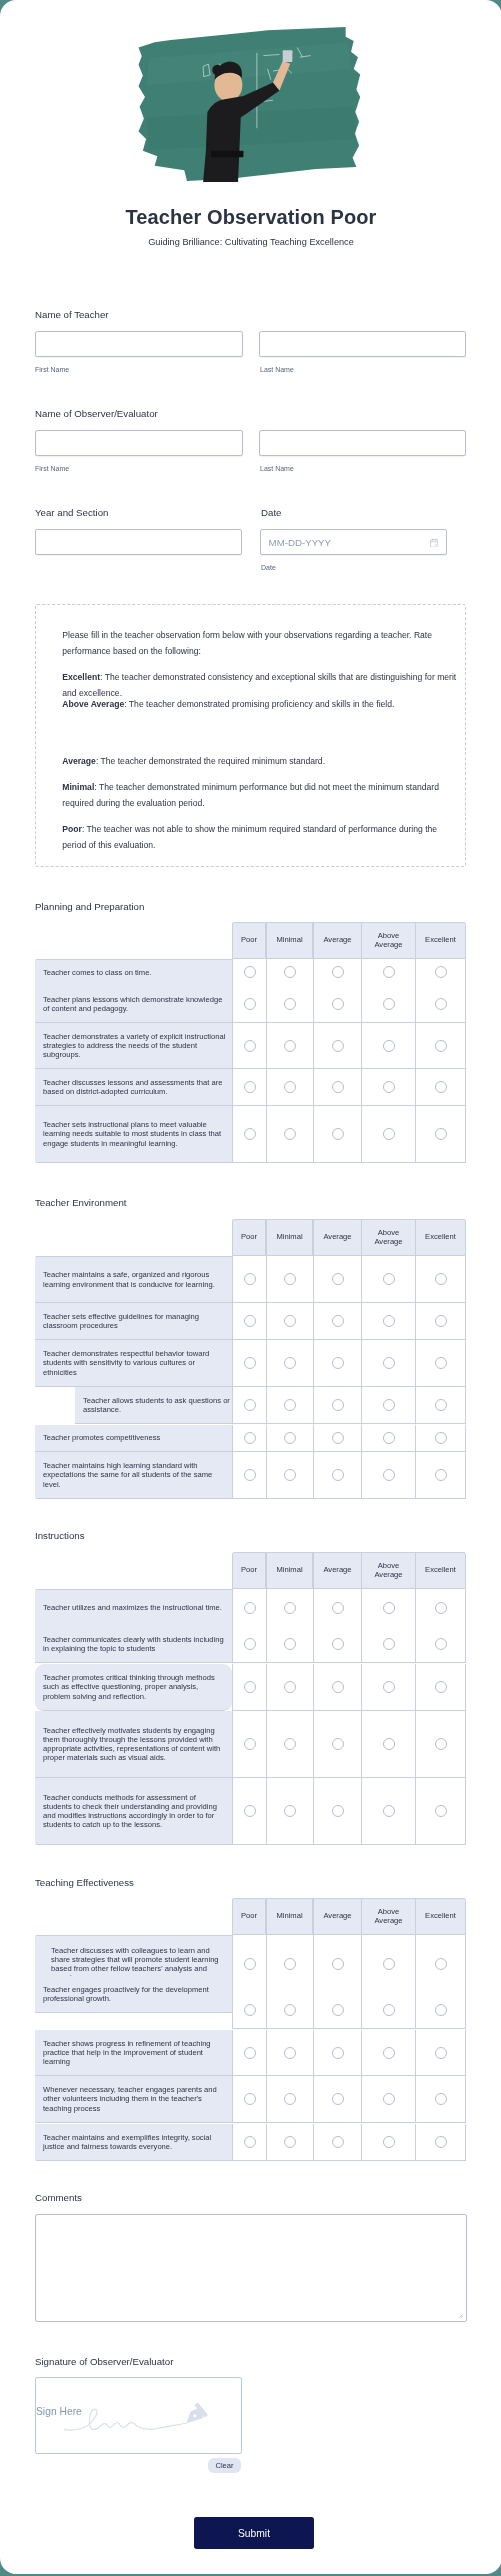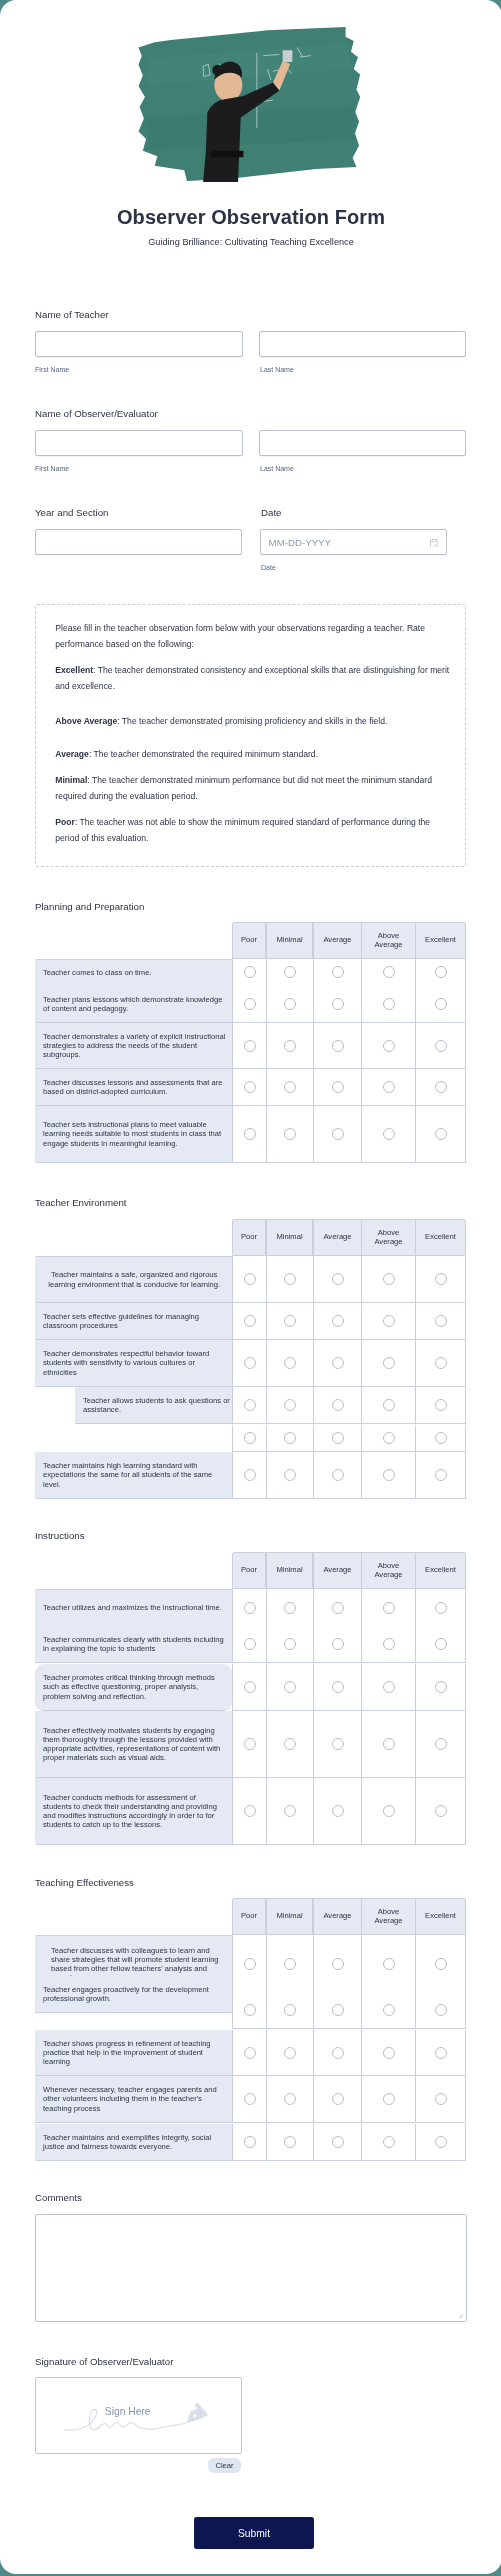--- a/index.html
+++ b/index.html
@@ -27,21 +27,21 @@
   .input {
     box-sizing: border-box; border: 0.5px solid #b8bdc9; border-radius: 2.2px;
     background: #fff; height: 26.4px; box-shadow: 0 0.5px 0 #e3e6ee;
   }
   .date-ph { font-size: 9.7px; color: #8f9bb3; left: 7.6px; top: 7px; }
   .cal-icon { right: 7.6px; top: 7.6px; width: 8.6px; height: 9.7px; }
   .desc-box {
     left: 35px; top: 604px; width: 431px; height: 263px; box-sizing: border-box;
     border: 0.5px dashed #c8ccd4; border-radius: 2.2px;
   }
-  .desc-p { position: absolute; left: 18.3px; width: 397px; font-size: 8.6px; line-height: 15.6px; color: #2c3345; margin: 1px; }
+  .desc-p { position: absolute; left: 18.3px; width: 397px; font-size: 8.6px; line-height: 15.6px; color: #2c3345; margin: 8px; }
   .desc-p b { font-weight: bold; }
   .section-title { font-size: 9.7px; color: #2c3345; left: 35px; }
   .matrix { left: 35px; width: 431px; }
   .mhead {
     position: absolute; top: 0; height: 37px; background: #e5e9f4;
     border: 0.5px solid #c9cfdd; box-sizing: border-box;
     display: flex; align-items: center; justify-content: center; text-align: center;
     font-size: 7.6px; color: #2c3345; line-height: 8.6px;
   }
   .mrow-label {
@@ -60,21 +60,21 @@
   }
   .textarea {
     left: 35px; top: 2214px; width: 432px; height: 108px; box-sizing: border-box;
     border: 0.5px solid #b8bdc9; border-radius: 2.2px; background: #fff;
   }
   .resize-icon { right: 2.2px; bottom: 2.2px; width: 5.4px; height: 5.4px; }
   .sig-box {
     left: 35px; top: 2377px; width: 207px; height: 77px; box-sizing: border-box;
     border: 0.5px solid #b8c6dd; border-radius: 2.2px; background: #fff;
   }
-  .sign-here { left: 0; width: 100%; top: 28px; text-align: center; font-size: 10.3px; color: #8196ad; padding-right: 21.6px; box-sizing: border-box;}
+  .sign-here { left: 0; width: 100%; top: 28px; text-align: left; font-size: 10.3px; color: #8196ad; padding-right: 21.6px; box-sizing: border-box;}
   .clear-btn {
     left: 208px; top: 2458px; width: 33px; height: 15px; background: #dfe5f1; border-radius: 6px;
     font-size: 7.6px; color: #2c3345; display: flex; align-items: center; justify-content: center; border: none;
     font-family: "Liberation Sans", sans-serif; padding: 0;
   }
   .submit-btn {
     left: 194px; top: 2517px; width: 120px; height: 32px; background: #0d1650; border-radius: 2.7px;
     color: #fff; font-size: 10.3px; display: flex; align-items: center; justify-content: center; border: none;
     font-family: "Liberation Sans", sans-serif; padding: 0;
   }
@@ -98,21 +98,21 @@
 
     <ellipse cx="167" cy="110" rx="26" ry="30" fill="#e2b895"></ellipse>
     <path d="M141,100 Q145,68 170,66 Q195,68 192,96 Q180,84 160,88 Q148,92 141,100 Z" fill="#1b1b1d"></path>
     <circle cx="147" cy="82" r="10" fill="#1b1b1d"></circle>
     <path d="M128,160 Q140,138 160,136 L195,130 L250,105 L262,120 L205,160 L190,170 L185,290 L120,290 L125,235 Z" fill="#1c1c1f"></path>
     <path d="M250,105 L268,65 L282,70 L262,120 Z" fill="#e2b895"></path>
     <rect x="268" y="45" width="18" height="22" rx="2" fill="#c7cdd0"></rect>
     <rect x="135" y="232" width="60" height="12" fill="#101012"></rect>
   </svg>
 
-  <div class="abs title">Observer Observation Form</div>
+  <div class="abs title">Teacher Observation Poor</div>
   <div class="abs subtitle">Guiding Brilliance: Cultivating Teaching Excellence</div>
 
   <div class="abs label" style="left:35px; top:309px;">Name of Teacher</div>
   <input class="abs input" style="left: 35px; top: 331px; width: 208px;" value="">
   <input class="abs input" style="left: 259px; top: 331px; width: 207px;" value="">
   <div class="abs sublabel" style="left:35px; top:366px;">First Name</div>
   <div class="abs sublabel" style="left:260px; top:366px;">Last Name</div>
 
   <div class="abs label" style="left:35px; top:408px;">Name of Observer/Evaluator</div>
   <input class="abs input" style="left: 35px; top: 430px; width: 208px;" value="">
@@ -131,21 +131,21 @@
       <line x1="5" y1="1" x2="5" y2="5" stroke="#b3bccb" stroke-width="1.3"></line>
       <line x1="11" y1="1" x2="11" y2="5" stroke="#b3bccb" stroke-width="1.3"></line>
       <path d="M9,12 l2,2 l3,-4" fill="none" stroke="#b3bccb" stroke-width="1.3"></path>
     </svg>
   </div>
   <div class="abs sublabel" style="left:261px; top:564px;">Date</div>
 
   <div class="abs desc-box">
     <p class="desc-p" style="top:15px;">Please fill in the teacher observation form below with your observations regarding a teacher. Rate performance based on the following:</p>
     <p class="desc-p" style="top:57px;"><b>Excellent</b><span>: The teacher demonstrated consistency and exceptional skills that are distinguishing for merit and excellence.</span></p>
-    <p class="desc-p" style="top:108px;"><b>Above Average</b><span>: The teacher demonstrated promising proficiency and skills in the field.</span></p>
+    <p class="desc-p" style="top:84px;"><b>Above Average</b><span>: The teacher demonstrated promising proficiency and skills in the field.</span></p>
     <p class="desc-p" style="top:141px;"><b>Average</b><span>: The teacher demonstrated the required minimum standard.</span></p>
     <p class="desc-p" style="top:167px;"><b>Minimal</b><span>: The teacher demonstrated minimum performance but did not meet the minimum standard required during the evaluation period.</span></p>
     <p class="desc-p" style="top:209px;"><b>Poor</b><span>: The teacher was not able to show the minimum required standard of performance during the period of this evaluation.</span></p>
   </div>
 
   <div id="matrices">
       <div class="abs section-title" style="top: 901px;">Planning and Preparation</div>
       <div class="abs matrix" style="top: 922px; height: 241px;">
         <div class="mhead" style="left: 197px; width: 34px; border-top-left-radius: 2.2px;">Poor</div>
         <div class="mhead" style="left: 231px; width: 47px;">Minimal</div>
@@ -233,21 +233,21 @@
           <div class="radio"></div>
         </div>
       </div>
       <div class="abs section-title" style="top: 1197px;">Teacher Environment</div>
       <div class="abs matrix" style="top: 1219px; height: 280px;">
         <div class="mhead" style="left: 197px; width: 34px; border-top-left-radius: 2.2px;">Poor</div>
         <div class="mhead" style="left: 231px; width: 47px;">Minimal</div>
         <div class="mhead" style="left: 278px; width: 49px;">Average</div>
         <div class="mhead" style="left: 326px; width: 55px; padding: 0px 9.7px;">Above Average</div>
         <div class="mhead" style="left: 380px; width: 51px; border-top-right-radius: 2.2px;">Excellent</div>
-        <div class="mrow-label" style="top: 37px; height: 47px; border-top: 0.5px solid rgb(201, 207, 221); border-top-left-radius: 2.2px; text-align: center;">Teacher maintains a safe, organized and rigorous learning environment that is conducive for learning.</div>
+        <div class="mrow-label" style="top: 37px; height: 47px; border-top: 0.5px solid rgb(201, 207, 221); border-top-left-radius: 2.2px;">Teacher maintains a safe, organized and rigorous learning environment that is conducive for learning.</div>
         <div class="mcell" style="left: 197px; width: 34px; top: 37px; height: 47px;">
           <div class="radio"></div>
         </div>
         <div class="mcell" style="left: 231px; width: 47px; top: 37px; height: 47px;">
           <div class="radio"></div>
         </div>
         <div class="mcell" style="left: 278px; width: 49px; top: 37px; height: 47px;">
           <div class="radio"></div>
         </div>
         <div class="mcell" style="left: 326px; width: 55px; top: 37px; height: 47px;">
@@ -297,20 +297,21 @@
         </div>
         <div class="mcell" style="left: 278px; width: 49px; top: 168px; height: 37px;">
           <div class="radio"></div>
         </div>
         <div class="mcell" style="left: 326px; width: 55px; top: 168px; height: 37px;">
           <div class="radio"></div>
         </div>
         <div class="mcell last" style="left: 380px; width: 51px; top: 168px; height: 37px;">
           <div class="radio"></div>
         </div>
+        <div class="mrow-label" style="top: 206px; height: 27px;">Teacher promotes competitiveness</div>
         <div class="mcell" style="left: 197px; width: 34px; top: 206px; height: 27px;">
           <div class="radio"></div>
         </div>
         <div class="mcell" style="left: 231px; width: 47px; top: 206px; height: 27px;">
           <div class="radio"></div>
         </div>
         <div class="mcell" style="left: 278px; width: 49px; top: 206px; height: 27px;">
           <div class="radio"></div>
         </div>
         <div class="mcell" style="left: 326px; width: 55px; top: 206px; height: 27px;">

